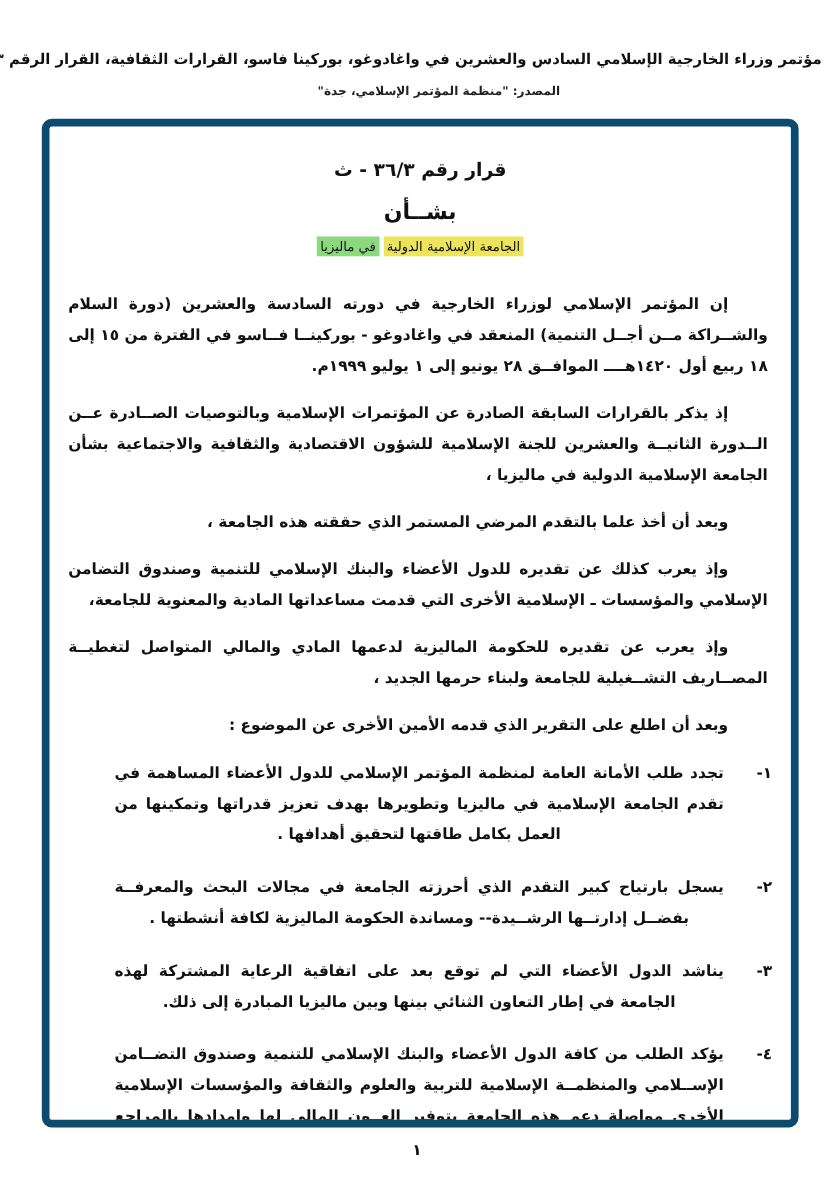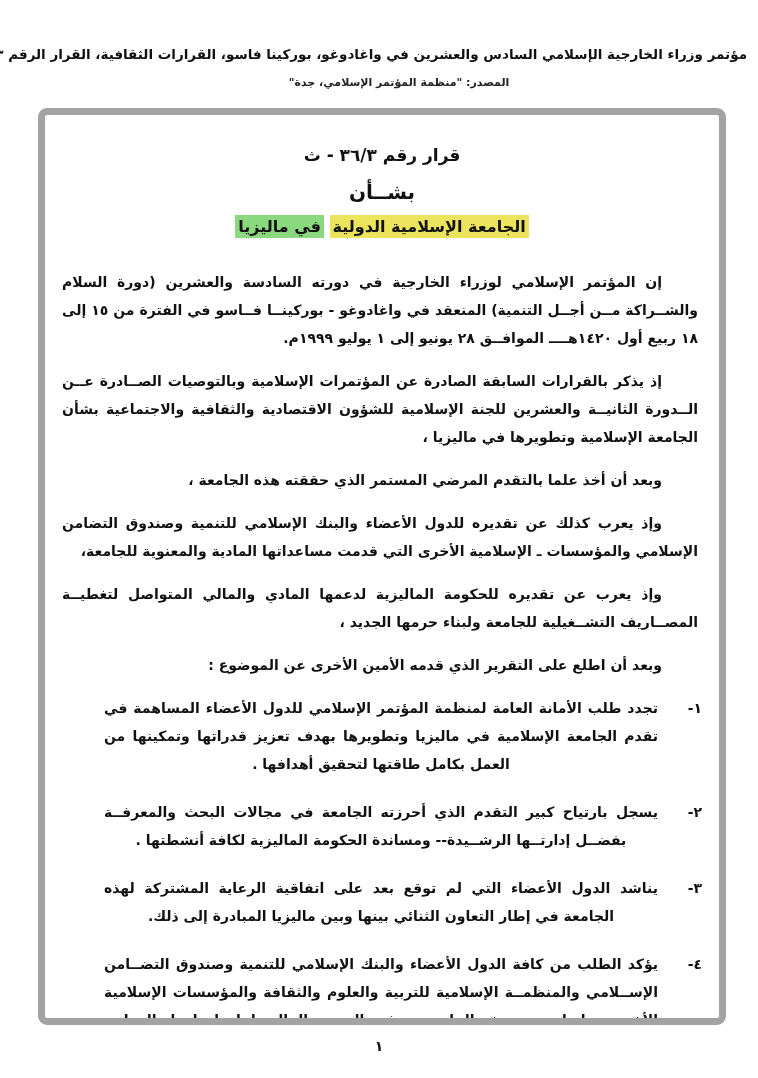--- a/index.html
+++ b/index.html
@@ -28,31 +28,31 @@
     text-align: center;
     font-size: 11px; font-weight: bold;
     color: #222222;
   }
 
   .doc-box {
     position: absolute;
     left: 38px; top: 108px;
     width: 688px; height: 917px;
     box-sizing: border-box;
-    border: 7px solid #a3a3a3;
+    border: 7px solid #0c4a6e;
     border-radius: 9px;
     padding: 30px 17px 0 17px;
     overflow: hidden;
     background: #ffffff;
   }
 
   .title-block { text-align: center; direction: rtl; }
   .title-num  { font-size: 17px; font-weight: bold; margin-bottom: 15px; letter-spacing: 0.2px; }
   .title-re   { font-size: 20px; font-weight: bold; margin-bottom: 13px; }
-  .title-subj { font-size: 16px; font-weight: bold; }
+  .title-subj { font-size: 12px; font-weight: normal; }
   .hl-yellow  { background: #ece45c; padding: 2px 3px; }
   .hl-green   { background: #8bd97e; padding: 2px 3px; }
 
   .body-text { margin-top: 32px; }
   .para {
     direction: rtl;
     text-align: justify;
     text-align-last: right;
     font-size: 14px; font-weight: bold;
     line-height: 28px;
@@ -102,21 +102,21 @@
       <div class="title-num">قرار رقم ٣٦/٣ - ث</div>
       <div class="title-re">بشــأن</div>
       <div class="title-subj">
         <span class="hl-yellow">الجامعة الإسلامية الدولية</span>
         <span class="hl-green">في ماليزيا</span>
       </div>
     </div>
 
     <div class="body-text">
       <p class="para">إن المؤتمر الإسلامي لوزراء الخارجية في دورته السادسة والعشرين (دورة السلام والشــراكة مــن أجــل التنمية) المنعقد في واغادوغو - بوركينــا فــاسو في الفترة من ١٥ إلى ١٨ ربيع أول ١٤٢٠هــــ الموافــق ٢٨ يونيو إلى ١ يوليو ١٩٩٩م.</p>
-      <p class="para">إذ يذكر بالقرارات السابقة الصادرة عن المؤتمرات الإسلامية وبالتوصيات الصــادرة عــن الــدورة الثانيــة والعشرين للجنة الإسلامية للشؤون الاقتصادية والثقافية والاجتماعية بشأن الجامعة الإسلامية وتطويرها في ماليزيا ،</p>
+      <p class="para">إذ يذكر بالقرارات السابقة الصادرة عن المؤتمرات الإسلامية وبالتوصيات الصــادرة عــن الــدورة الثانيــة والعشرين للجنة الإسلامية للشؤون الاقتصادية والثقافية والاجتماعية بشأن الجامعة الإسلامية الدولية في ماليزيا ،</p>
       <p class="para single">وبعد أن أخذ علما بالتقدم المرضي المستمر الذي حققته هذه الجامعة ،</p>
       <p class="para">وإذ يعرب كذلك عن تقديره للدول الأعضاء والبنك الإسلامي للتنمية وصندوق التضامن الإسلامي والمؤسسات ـ الإسلامية الأخرى التي قدمت مساعداتها المادية والمعنوية للجامعة،</p>
       <p class="para">وإذ يعرب عن تقديره للحكومة الماليزية لدعمها المادي والمالي المتواصل لتغطيــة المصــاريف التشــغيلية للجامعة ولبناء حرمها الجديد ،</p>
       <p class="para single">وبعد أن اطلع على التقرير الذي قدمه الأمين الأخرى عن الموضوع :</p>
 
       <div class="items">
 
         <div class="item">
           <span class="item-num">١-</span>
           <span class="item-text">تجدد طلب الأمانة العامة لمنظمة المؤتمر الإسلامي للدول الأعضاء المساهمة في تقدم الجامعة الإسلامية في ماليزيا وتطويرها بهدف تعزيز قدراتها وتمكينها من العمل بكامل طاقتها لتحقيق أهدافها .</span>

